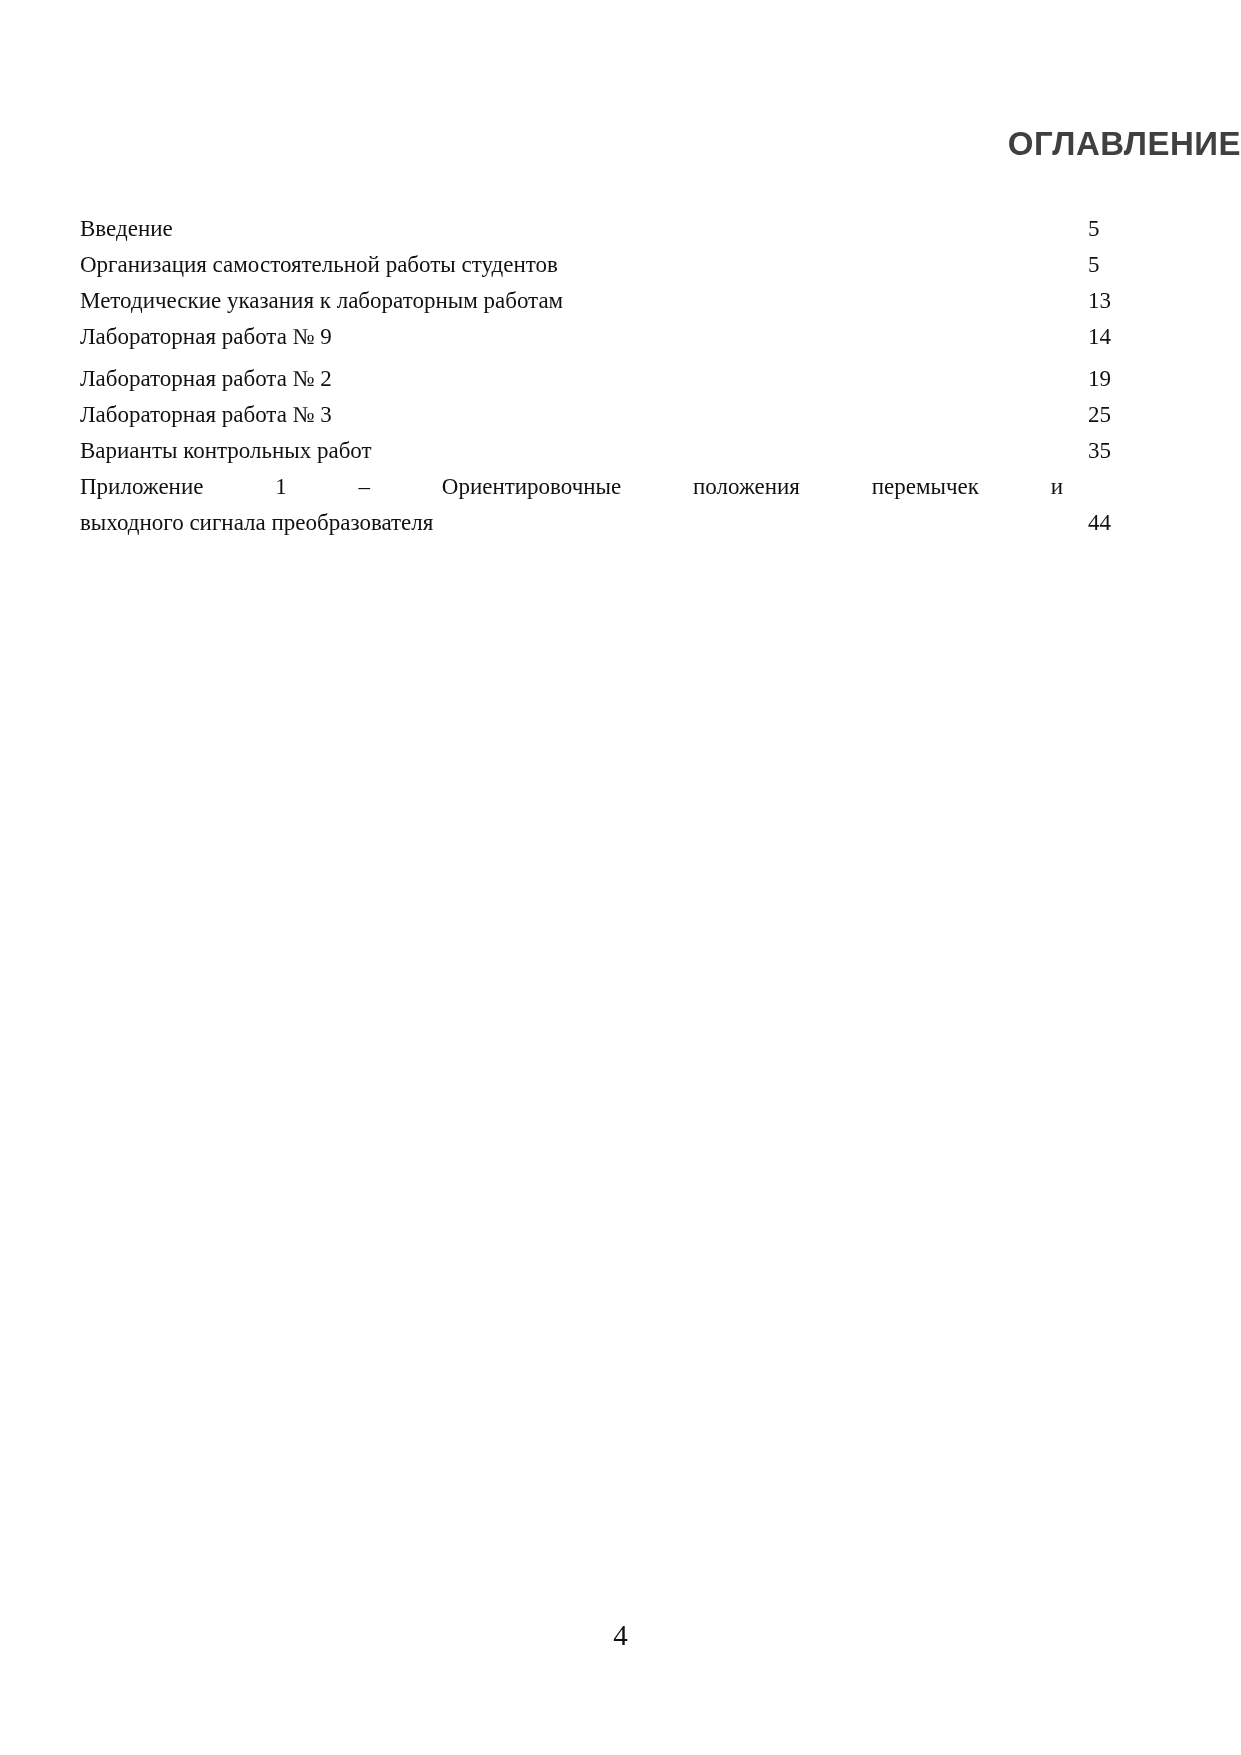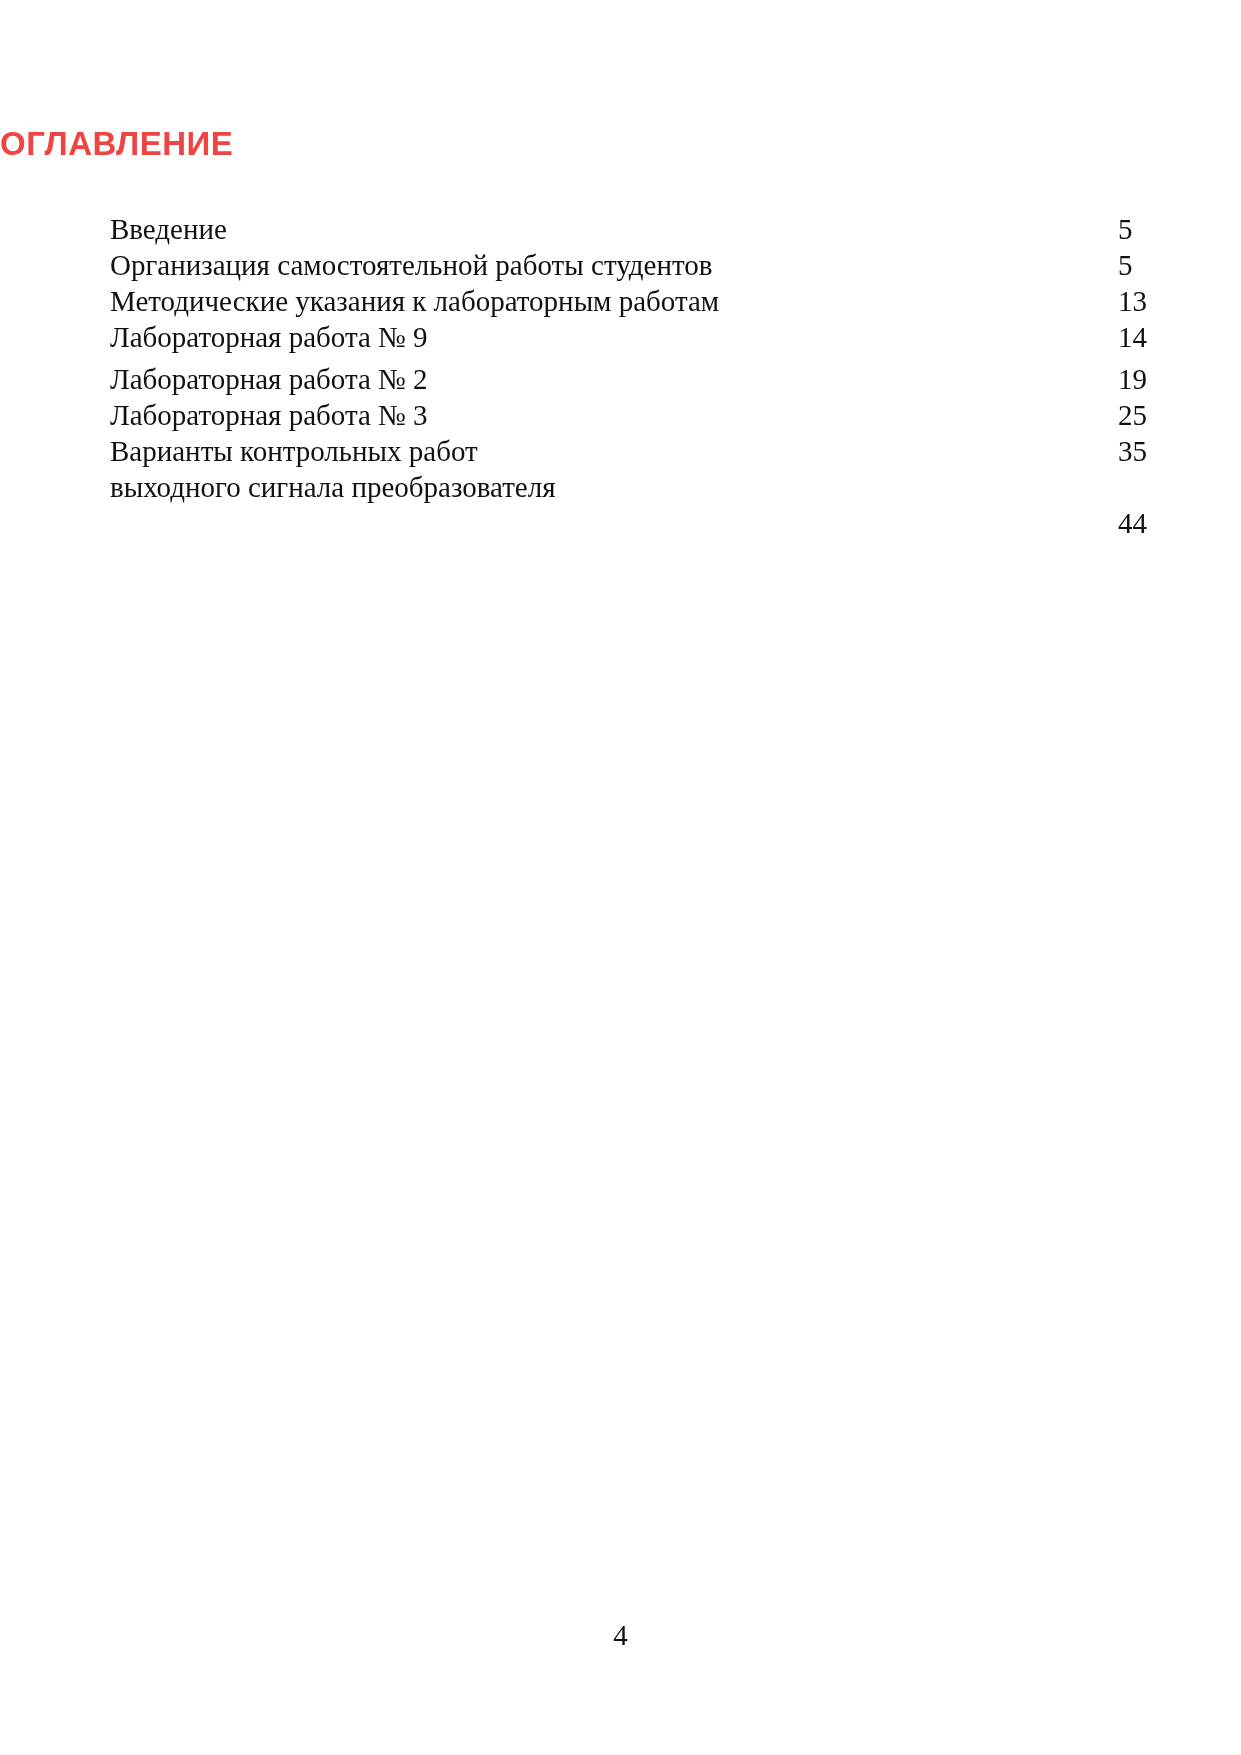--- a/index.html
+++ b/index.html
@@ -16,34 +16,34 @@
     color: #111111;
     font-family: "Liberation Serif", "DejaVu Serif", serif;
     overflow: hidden;
   }
   .title {
     position: absolute;
     top: 126px;
     left: 0;
     width: 100%;
     margin: 0;
-    text-align: left;
+    text-align: right;
     font-family: "Liberation Sans", "DejaVu Sans", sans-serif;
     font-weight: bold;
     font-size: 33px;
     line-height: 36px;
     letter-spacing: 0.5px;
-    color: #ef4444;
+    color: #404040;
   }
   .toc {
     position: absolute;
     top: 211px;
-    left: 110px;
+    left: 80px;
     width: 1040px;
-    font-size: 29px;
+    font-size: 23px;
     line-height: 36px;
   }
   .toc-row {
     display: flex;
     align-items: flex-start;
   }
   .toc-row.gap-before {
     margin-top: 6px;
   }
   .toc-label {
@@ -124,20 +124,21 @@
     </div>
 
     <div class="toc-row">
       <span class="toc-label">Варианты контрольных работ</span>
       <span class="toc-page">35</span>
     </div>
 
 
     <div class="toc-row">
       <span class="appendix-lines">
+        <span class="appendix-line" style="display:block">Приложение 1 – Ориентировочные положения перемычек и</span>
         <span class="appendix-line last" style="display:block">выходного сигнала преобразователя</span>
       </span>
       <span class="toc-page appendix-page">44</span>
     </div>
 
   </div>
 
   <div class="footer">4</div>
 
 </div>

